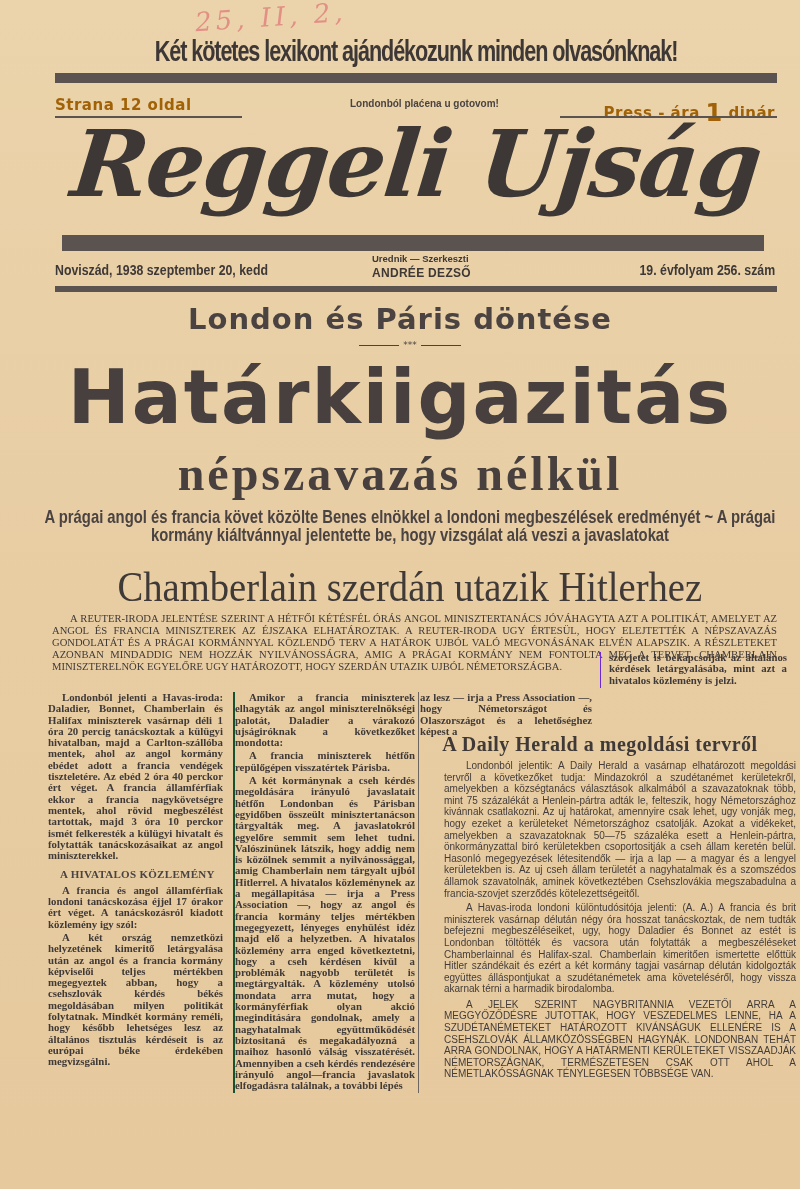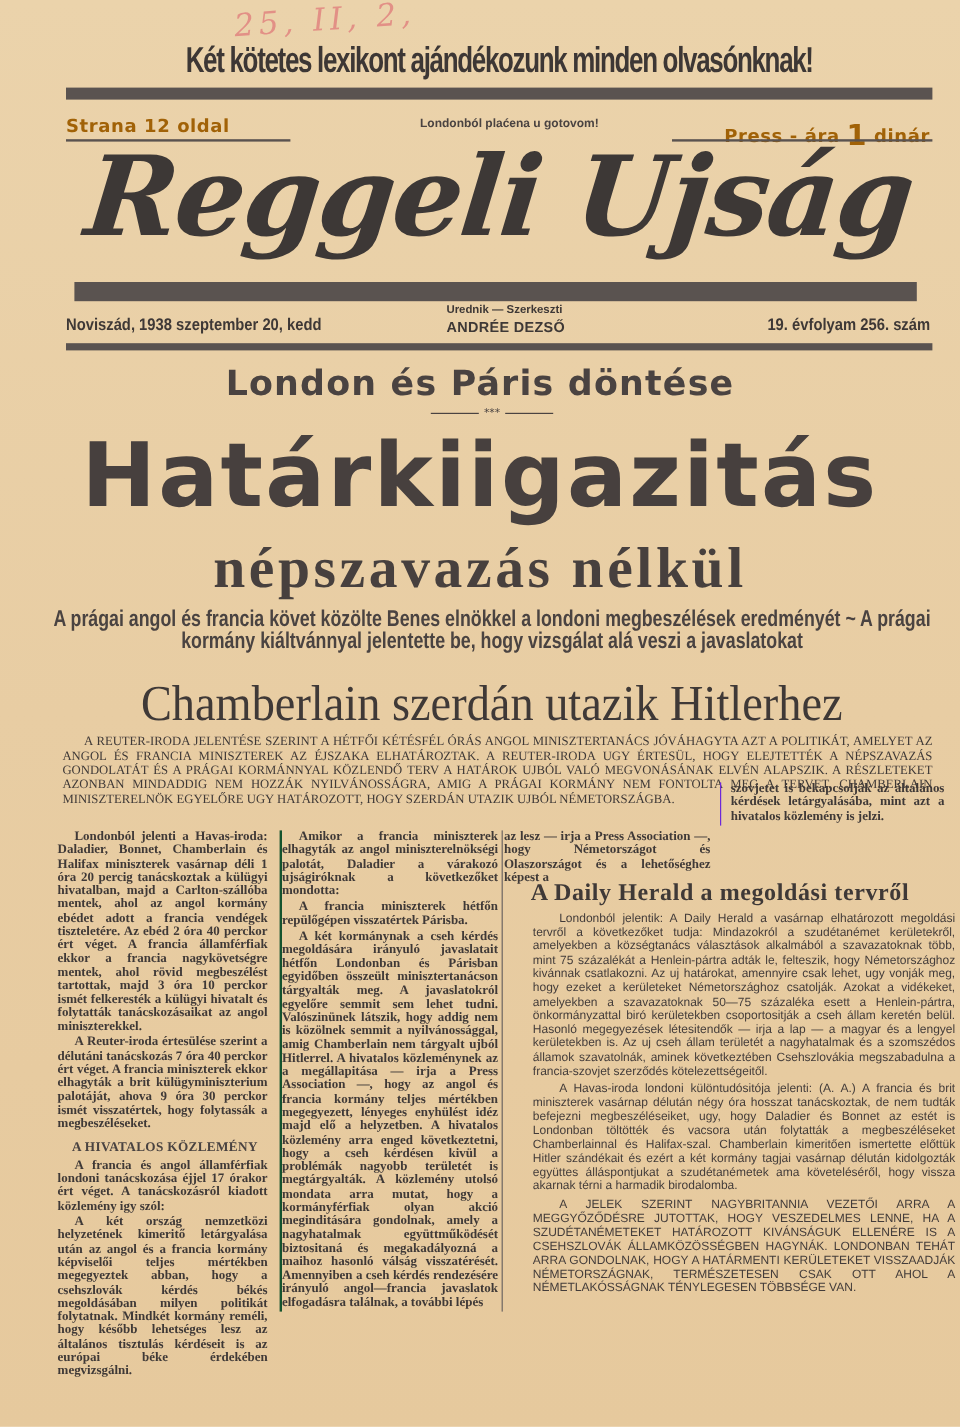--- a/index.html
+++ b/index.html
@@ -154,21 +154,20 @@
 
 <div class="headline1">Határkiigazitás</div>
 <div class="headline2">népszavazás nélkül</div>
 <div class="deck"><span>A prágai angol és francia követ közölte Benes elnökkel a londoni megbeszélések eredményét ~ A prágai kormány kiáltvánnyal jelentette be, hogy vizsgálat alá veszi a javaslatokat</span></div>
 <div class="headline3"><span>Chamberlain szerdán utazik Hitlerhez</span></div>
 
 <div class="lead">A Reuter-iroda jelentése szerint a hétfői kétésfél órás angol minisztertanács jóváhagyta azt a politikát, amelyet az angol és francia miniszterek az éjszaka elhatároztak. A Reuter-iroda ugy értesül, hogy elejtették a népszavazás gondolatát és a prágai kormánnyal közlendő terv a határok ujból való megvonásának elvén alapszik. A részleteket azonban mindaddig nem hozzák nyilvánosságra, amig a prágai kormány nem fontolta meg a tervet. Chamberlain miniszterelnök egyelőre ugy határozott, hogy szerdán utazik ujból Németországba.</div>
 
 <div class="col col1">
   <p>Londonból jelenti a Havas-iroda: Daladier, Bonnet, Chamberlain és Halifax miniszterek vasárnap déli 1 óra 20 percig tanácskoztak a külügyi hivatalban, majd a Carlton-szállóba mentek, ahol az angol kormány ebédet adott a francia vendégek tiszteletére. Az ebéd 2 óra 40 perckor ért véget. A francia államférfiak ekkor a francia nagykövetségre mentek, ahol rövid megbeszélést tartottak, majd 3 óra 10 perckor ismét felkeresték a külügyi hivatalt és folytatták tanácskozásaikat az angol miniszterekkel.</p>
-  <p>A Reuter-iroda értesülése szerint a délutáni tanácskozás 7 óra 40 perckor ért véget. A francia miniszterek ekkor elhagyták a brit külügyminiszterium palotáját, ahova 9 óra 30 perckor ismét visszatértek, hogy folytassák a megbeszéléseket.</p>
   <h4>A hivatalos közlemény</h4>
   <p>A francia és angol államférfiak londoni tanácskozása éjjel 17 órakor ért véget. A tanácskozásról kiadott közlemény igy szól:</p>
   <p>A két ország nemzetközi helyzetének kimeritő letárgyalása után az angol és a francia kormány képviselői teljes mértékben megegyeztek abban, hogy a csehszlovák kérdés békés megoldásában milyen politikát folytatnak. Mindkét kormány reméli, hogy később lehetséges lesz az általános tisztulás kérdéseit is az európai béke érdekében megvizsgálni.</p>
 </div>
 
 <div class="col col2">
   <p>Amikor a francia miniszterek elhagyták az angol miniszterelnökségi palotát, Daladier a várakozó ujságiróknak a következőket mondotta:</p>
   <p>A francia miniszterek hétfőn repülőgépen visszatértek Párisba.</p>
   <p>A két kormánynak a cseh kérdés megoldására irányuló javaslatait hétfőn Londonban és Párisban egyidőben összeült minisztertanácson tárgyalták meg. A javaslatokról egyelőre semmit sem lehet tudni. Valószinünek látszik, hogy addig nem is közölnek semmit a nyilvánossággal, amig Chamberlain nem tárgyalt ujból Hitlerrel. A hivatalos közleménynek az a megállapitása — irja a Press Association —, hogy az angol és francia kormány teljes mértékben megegyezett, lényeges enyhülést idéz majd elő a helyzetben. A hivatalos közlemény arra enged következtetni, hogy a cseh kérdésen kivül a problémák nagyobb területét is megtárgyalták. A közlemény utolsó mondata arra mutat, hogy a kormányférfiak olyan akció meginditására gondolnak, amely a nagyhatalmak együttműködését biztositaná és megakadályozná a maihoz hasonló válság visszatérését. Amennyiben a cseh kérdés rendezésére irányuló angol—francia javaslatok elfogadásra találnak, a további lépés</p>
 </div>

